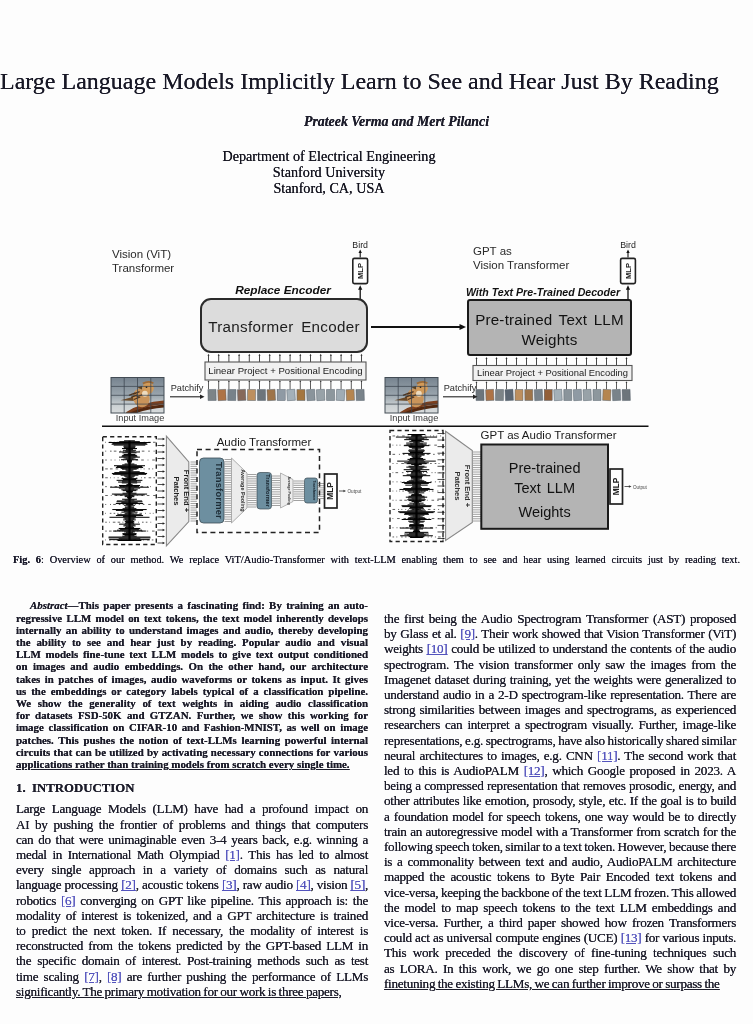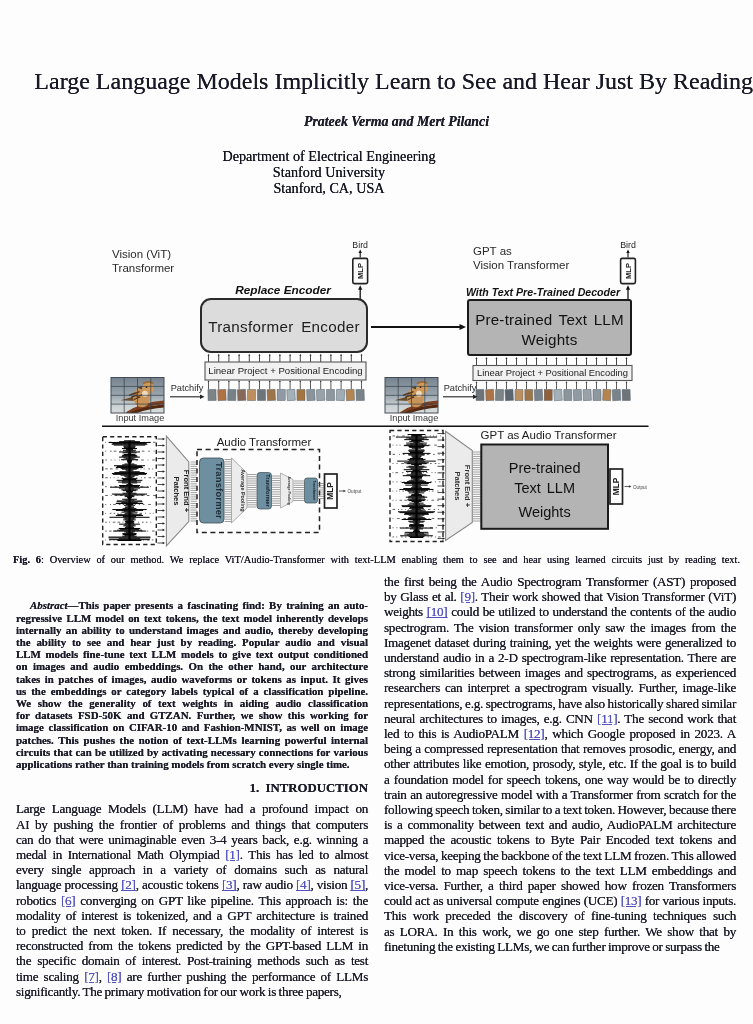--- a/index.html
+++ b/index.html
@@ -1,33 +1,33 @@
 <!DOCTYPE html>
 <html><head><meta charset="utf-8"><style>
 * { margin:0; padding:0; box-sizing:border-box; }
 html,body { width:753px; height:1024px; background:#fdfdfd; position:relative;
   font-family:"Liberation Serif", serif; color:#1c1c2a; overflow:hidden; }
 #title,#authors,#affil,#caption,#colL,#colR { text-shadow:0 0 0.3px currentColor; }
 .abs { position:absolute; }
-#title { left:0; top:67.2px; width:753px; text-align:right; font-size:24px; line-height:28px;
+#title { left:0; top:67.2px; width:753px; text-align:left; font-size:24px; line-height:28px;
   color:#181826; }
 #authors { left:0; top:114px; width:753px; text-align:center; font-size:13.9px;
   font-style:italic; font-weight:bold; color:#1c1c2a;padding-left:40px; }
 #affil { left:0; top:148px; width:658px; text-align:center; font-size:14.2px; line-height:16.1px; color:#151520; }
 #caption { left:13px; top:553.8px; width:727px; font-size:10.4px; color:#19192a;
   text-align:justify; text-align-last:justify; }
 #colL, #colR { width:352px; }
 #colL { left:16px; top:599.4px; }
-#colR { left:384px; top:574px; }
+#colR { left:384px; top:611px; }
 .ln { text-align:justify; text-align-last:justify; white-space:normal; }
-.ln.last { text-align-last:left; }
+.ln.last { text-align-last:left;text-decoration:underline; }
 #abstract .ln { font-size:10.9px; line-height:12.2px; font-weight:bold; }
 #abstract .ln:first-child { text-indent:14px; }
 #intro .ln, #colR .ln { font-size:13.2px; line-height:15.2px; letter-spacing:-0.3px; word-spacing:-0.5px; }
-#head1 { text-align:right; font-weight:bold; font-size:12.8px; line-height:14px; padding-top:11px; margin-bottom:6.2px; }
+#head1 { text-align:left; font-weight:bold; font-size:12.8px; line-height:14px; padding-top:11px; margin-bottom:6.2px; }
 .c { color:#5353bd; text-decoration:underline; text-decoration-color:#5353bd; }
 </style></head>
 <body>
 <div class="abs" id="title">Large Language Models Implicitly Learn to See and Hear Just By Reading</div>
 <div class="abs" id="authors">Prateek Verma and Mert Pilanci</div>
 <div class="abs" id="affil">Department of Electrical Engineering<br>Stanford University<br>Stanford, CA, USA</div>
 <svg width="753" height="330" viewBox="0 225 753 330" style="position:absolute;left:0;top:225px">
     <g font-family="&quot;Liberation Sans&quot;, sans-serif">
       <text x="112" y="258" font-size="11.5" fill="#2a2a2a">Vision (ViT)</text>
       <text x="112" y="271.5" font-size="11.5" fill="#2a2a2a">Transformer</text>

